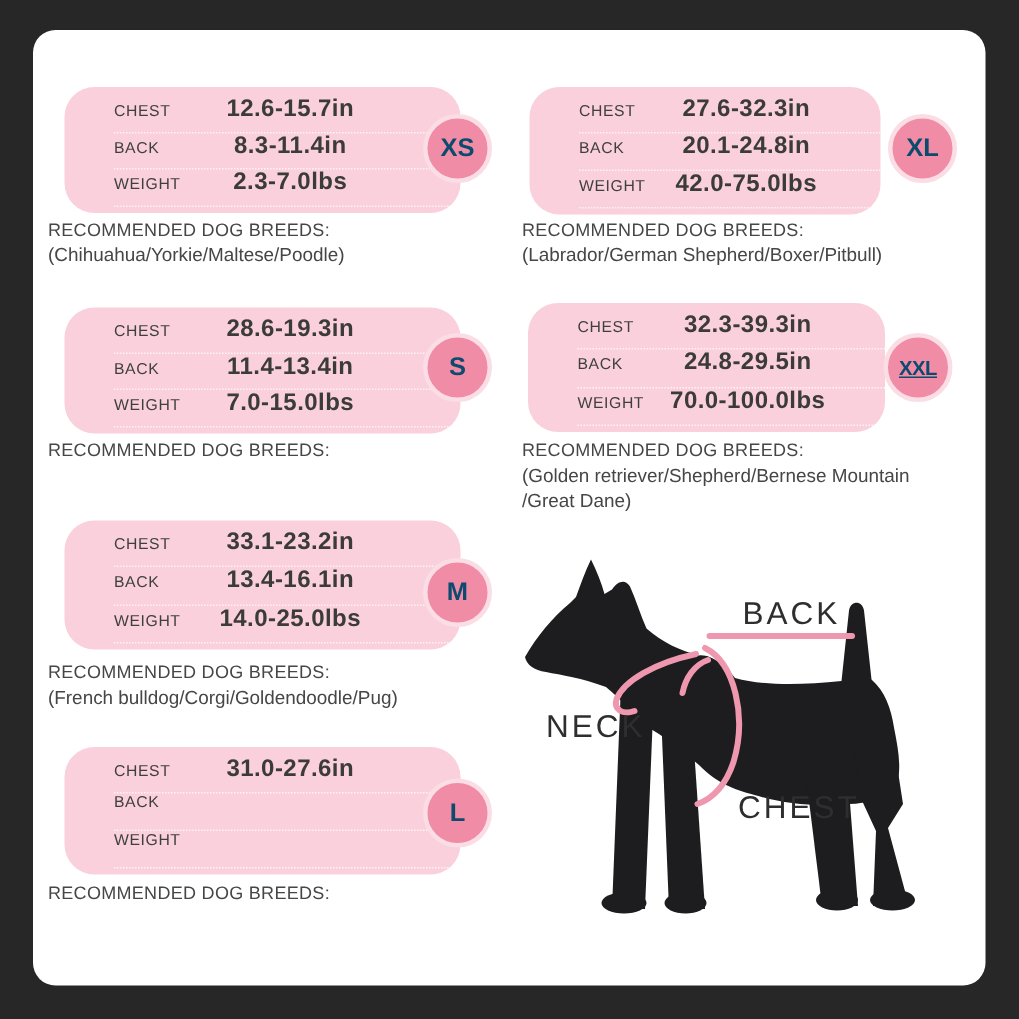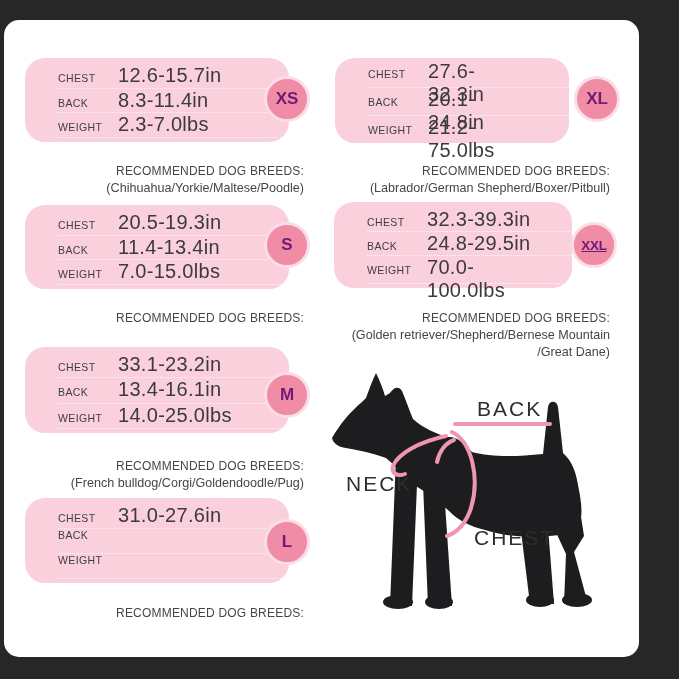--- a/index.html
+++ b/index.html
@@ -4,37 +4,37 @@
 <style>
   :root{
     --frame-bg:#272727; --panel-bg:#ffffff; --card-pink:#f9d0dc;
     --badge-pink:#f08ca6; --badge-ring:#fbdde6; --text-dark:#3b3b3b;
     --label-gray:#3f3f3f; --breeds-gray:#464646; --line-pink:#ef97ae;
     --dog-black:#1d1d1f; --diagram-label:#2e2e2e;
   }
   html,body{margin:0;padding:0;}
   body{font-family:"Liberation Sans", sans-serif;}
   .stage{position:relative;width:679px;height:679px;background:var(--frame-bg);overflow:hidden;}
-  .panel{position:absolute;left:4px;top:20px;width:635px;height:637px;background:var(--panel-bg);
+  .panel{position:absolute;left:22px;top:20px;width:635px;height:637px;background:var(--panel-bg);
          border-radius:15px;overflow:hidden;}
   .card{position:absolute;background:var(--card-pink);border-radius:20px;
         display:flex;flex-direction:column;justify-content:center;
         box-sizing:border-box;padding:6px 0 4px 33px;}
   .row{display:flex;align-items:baseline;height:27px;
        border-bottom:1px dotted rgba(255,255,255,.75);}
   .lbl{width:60px;font-size:10.5px;letter-spacing:.4px;color:var(--label-gray);flex:none;}
-  .val{flex:1;font-size:20px;letter-spacing:.3px;color:var(--text-dark);}
+  .val{flex:1;text-align:center;font-size:16px;letter-spacing:.3px;color:var(--text-dark);font-weight:bold;}
   .col-left .row{padding-right:56px;}
   .col-right .row{padding-right:38px;}
   .badge{position:absolute;width:46px;height:46px;box-sizing:border-box;border-radius:50%;
          background:var(--badge-pink);border:3px solid var(--badge-ring);
-         color:#701a75;font-weight:bold;font-size:17px;
+         color:#0c4a6e;font-weight:bold;font-size:17px;
          display:flex;align-items:center;justify-content:center;}
   .badge-sm{font-size:13.5px;letter-spacing:-.3px;text-decoration:underline;}
-  .breeds{position:absolute;text-align:right;color:var(--breeds-gray);margin-top:18px;}
+  .breeds{position:absolute;text-align:left;color:var(--breeds-gray);}
   .bh{font-size:12px;letter-spacing:.2px;margin-bottom:2px;}
   .bl{font-size:12.6px;line-height:1.32;}
   .dog-svg{position:absolute;left:316px;top:340px;width:320px;height:290px;}
   .dog-fill{fill:var(--dog-black);}
   .measure{stroke:var(--line-pink);stroke-width:4;fill:none;stroke-linecap:round;}
   .diag-label{fill:var(--diagram-label);font-size:21px;letter-spacing:2px;
               font-family:"Liberation Sans", sans-serif;}
 </style>
 </head>
 <body>
@@ -58,21 +58,21 @@
     </div>
     <div class="badge" style="left:260px;top:56px">XS</div>
     <div class="breeds" style="left:10px;top:126px;width:290px">
       <div class="bh">RECOMMENDED DOG BREEDS:</div>
       <div class="bl">(Chihuahua/Yorkie/Maltese/Poodle)</div>
     </div>
 
     <div class="card col-left" style="left:21px;top:185px;width:264px;height:84px">
       <div class="row">
         <span class="lbl">CHEST</span>
-        <span class="val">20.5-19.3in</span>
+        <span class="val">28.6-19.3in</span>
       </div>
       <div class="row">
         <span class="lbl">BACK</span>
         <span class="val">11.4-13.4in</span>
       </div>
       <div class="row">
         <span class="lbl">WEIGHT</span>
         <span class="val">7.0-15.0lbs</span>
       </div>
     </div>
@@ -122,21 +122,21 @@
       <div class="row">
         <span class="lbl">CHEST</span>
         <span class="val">27.6-32.3in</span>
       </div>
       <div class="row">
         <span class="lbl">BACK</span>
         <span class="val">20.1-24.8in</span>
       </div>
       <div class="row">
         <span class="lbl">WEIGHT</span>
-        <span class="val">21.2-75.0lbs</span>
+        <span class="val">42.0-75.0lbs</span>
       </div>
     </div>
     <div class="badge" style="left:570px;top:56px">XL</div>
     <div class="breeds" style="left:326px;top:126px;width:280px">
       <div class="bh">RECOMMENDED DOG BREEDS:</div>
       <div class="bl">(Labrador/German Shepherd/Boxer/Pitbull)</div>
     </div>
 
     <div class="card col-right" style="left:330px;top:182px;width:238px;height:86px">
       <div class="row">

